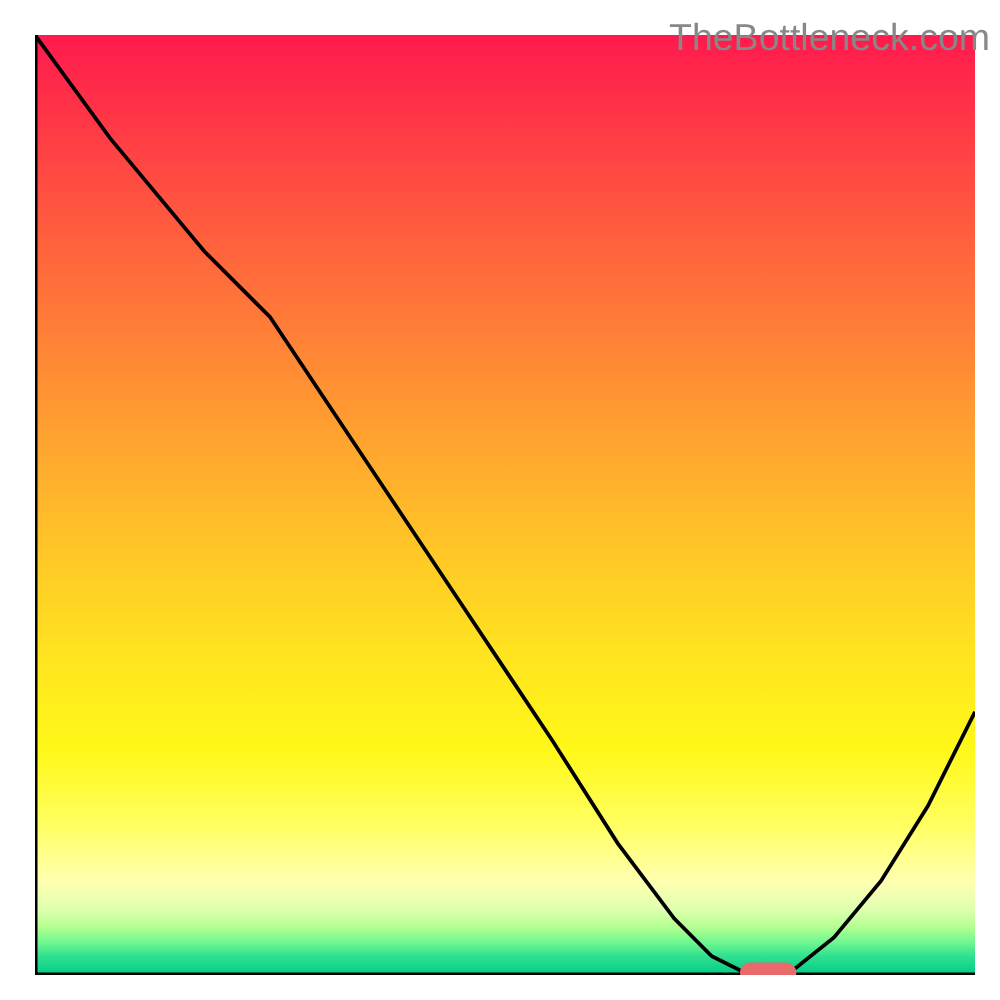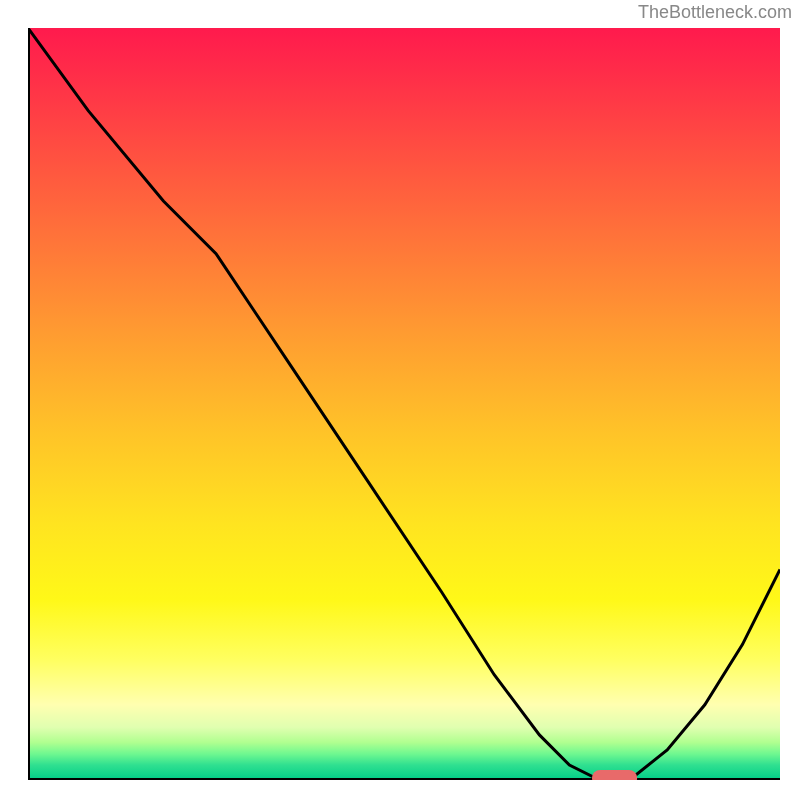--- a/index.html
+++ b/index.html
@@ -10,24 +10,24 @@
     font-family: Arial, sans-serif;
     background: #fff;
   }
   .container {
     position: relative;
     width: 800px;
     height: 800px;
   }
   .watermark {
     position: absolute;
-    top: 2px;
+    top: 14px;
     right: 8px;
     color: #888;
-    font-size: 18px;
+    font-size: 30px;
     font-family: Arial, sans-serif;
     z-index: 10;
   }
   .plot-area {
     position: absolute;
     left: 28px;
     top: 28px;
     width: 752px;
     height: 752px;
     box-sizing: border-box;

